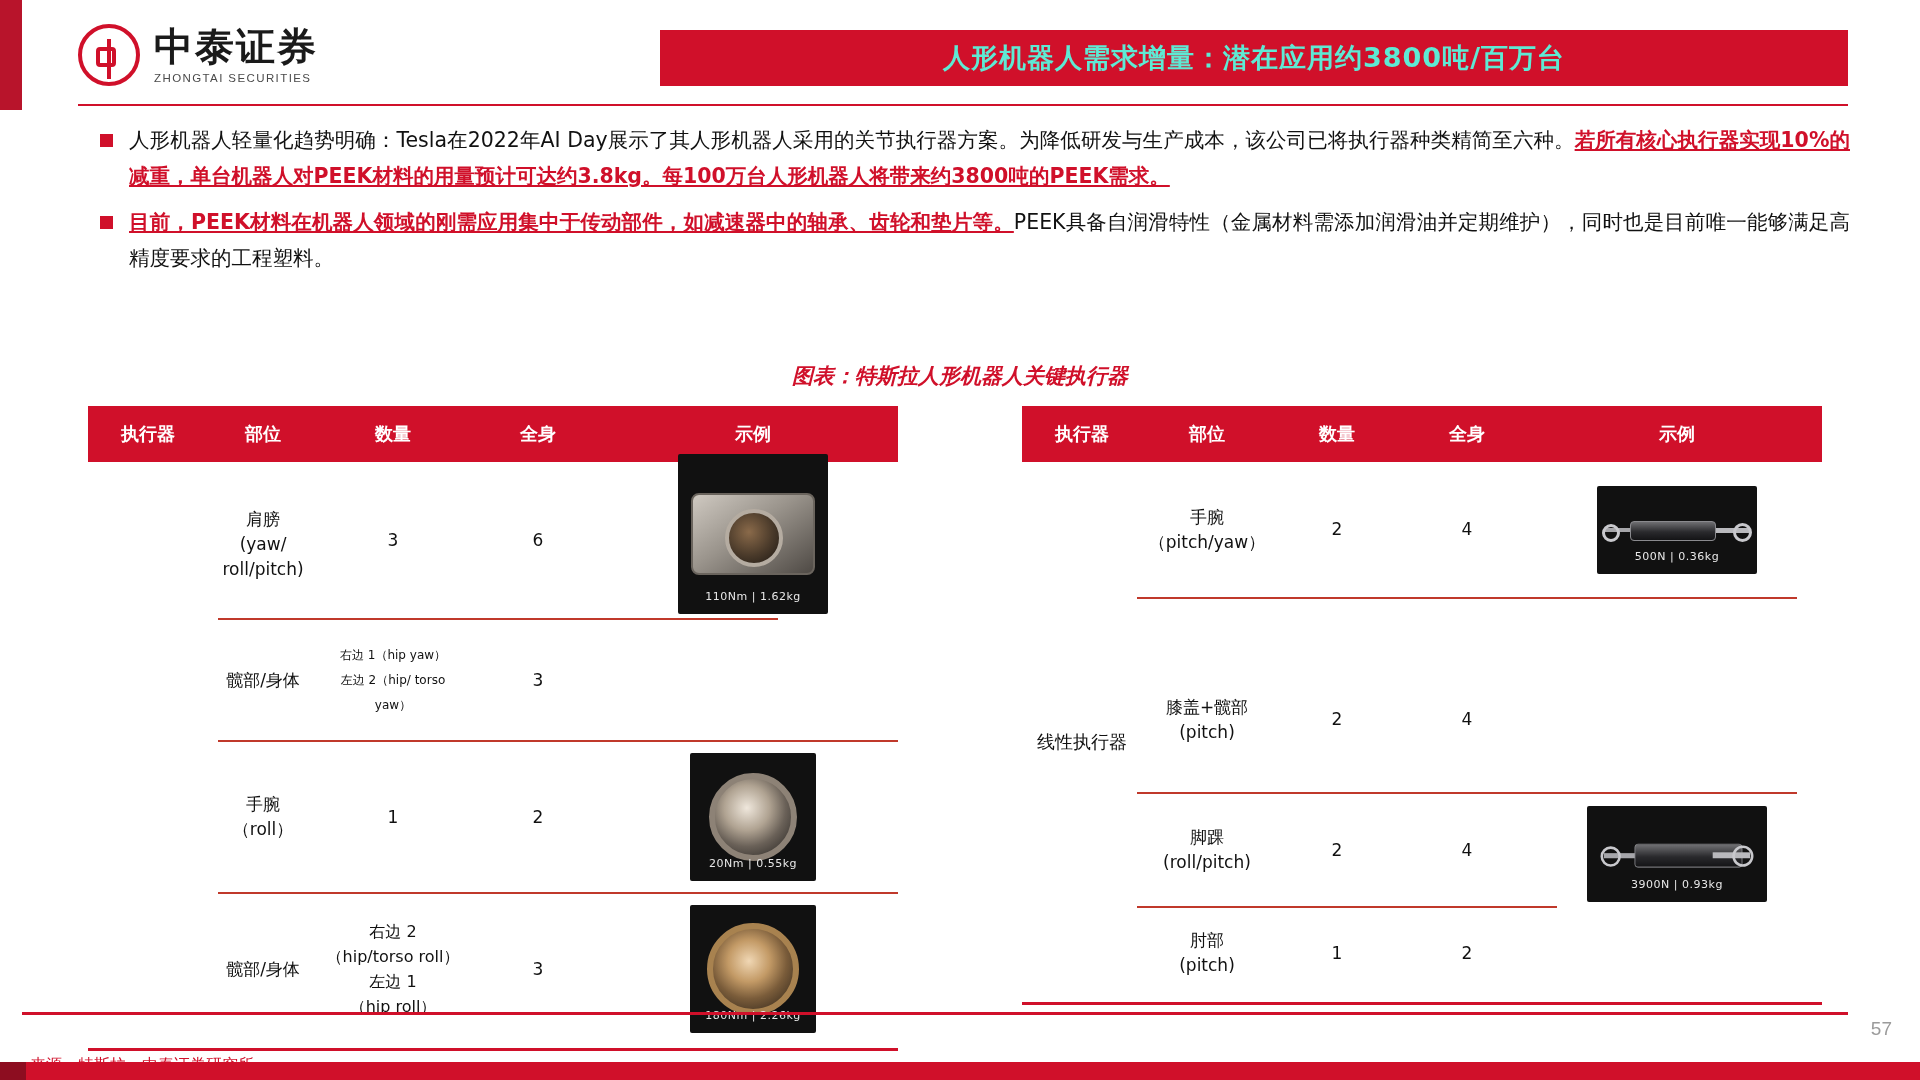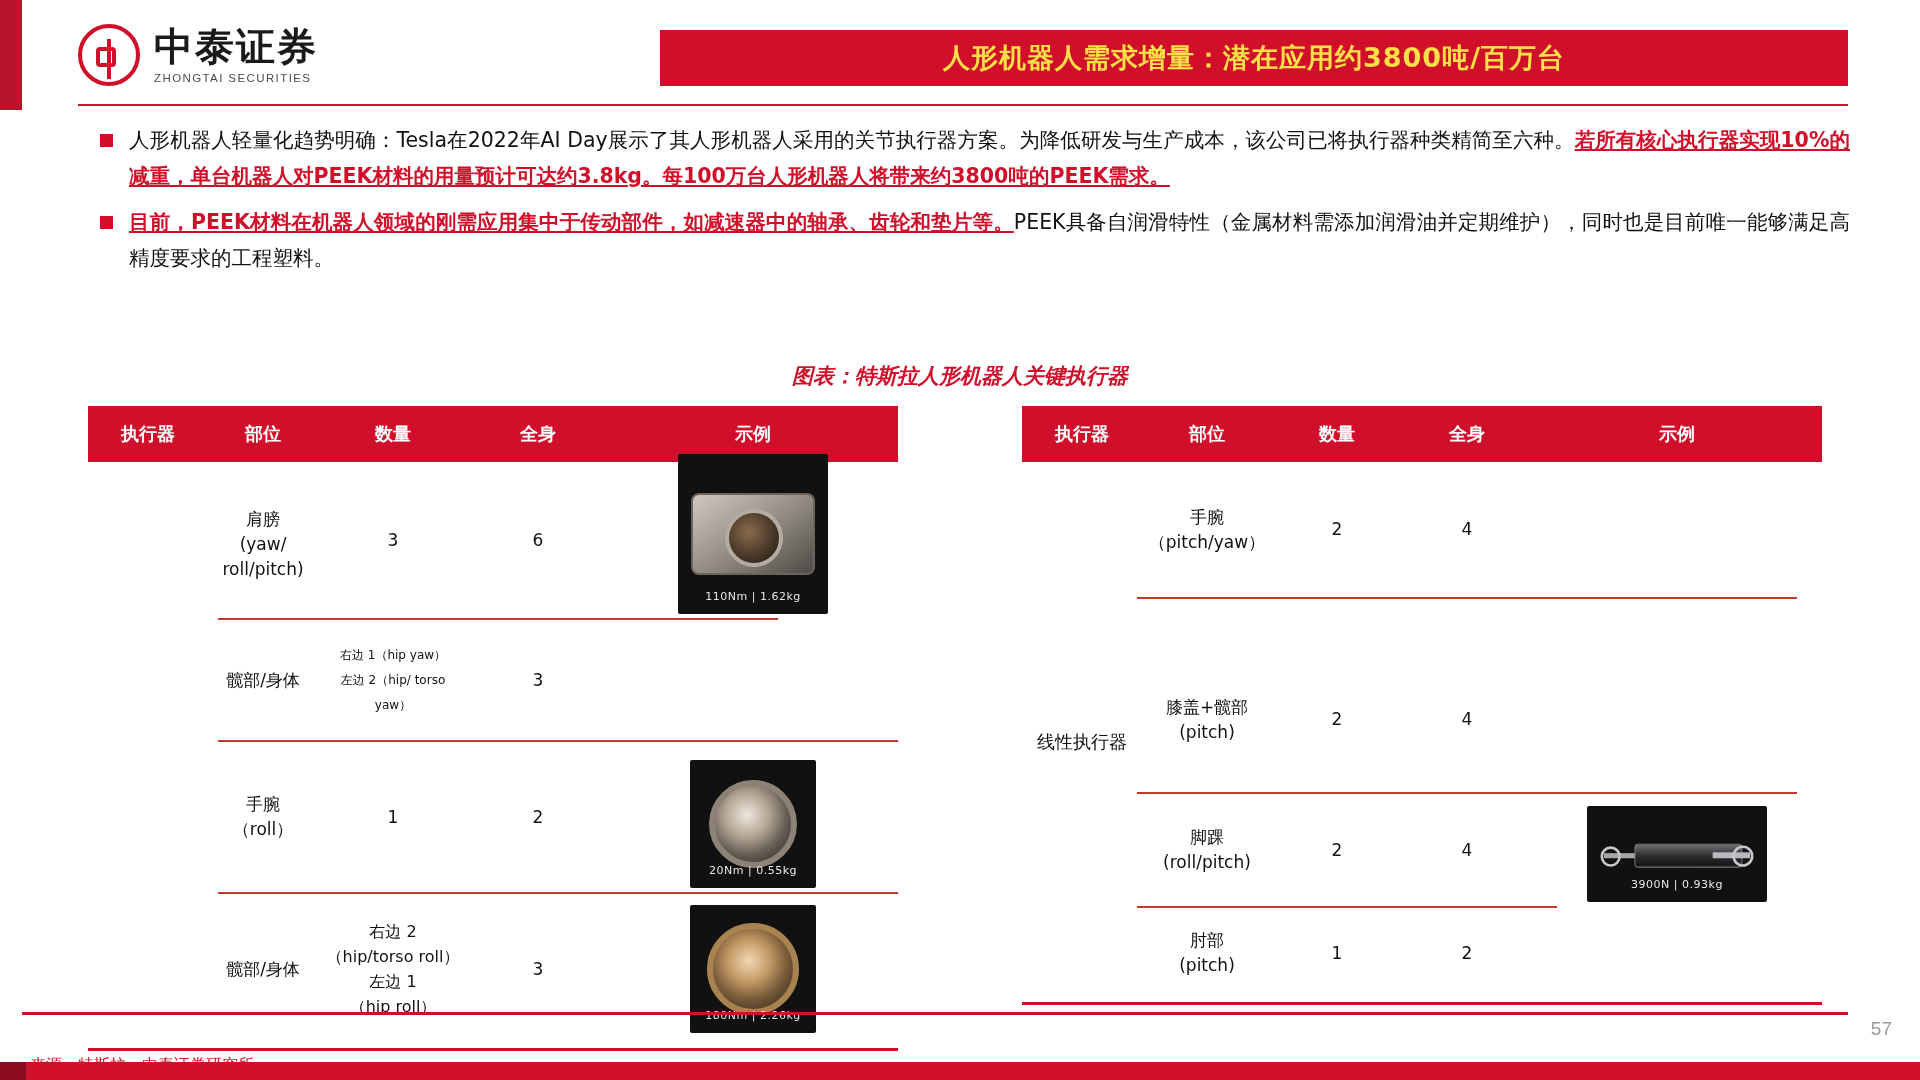--- a/index.html
+++ b/index.html
@@ -35,21 +35,21 @@
     font-size:39px;font-weight:bold;color:#1a1a1a;letter-spacing:2px;line-height:1;
   }
   .logo-text-en{
     font-size:11.5px;color:#4a4a4a;letter-spacing:1.4px;margin-top:6px;
   }
   .title-banner{
     position:absolute;left:660px;top:30px;width:1188px;height:56px;background:#d0102a;
     display:flex;align-items:center;justify-content:center;
   }
   .title-banner span{
-    color:#fde047;font-size:27px;font-weight:bold;letter-spacing:1px;
+    color:#5eead4;font-size:27px;font-weight:bold;letter-spacing:1px;
     font-family:"DejaVu Sans",sans-serif;
   }
   .header-rule{
     position:absolute;left:78px;top:104px;width:1770px;height:2px;background:#d0102a;
   }
 
   
   .bullets{position:absolute;left:100px;top:122px;width:1750px;}
   .bullet{display:flex;margin-bottom:10px;}
   .sq{
@@ -236,21 +236,21 @@
       <div class="cell" style="width:290px;"></div>
     </div>
     <div class="sep" style="width:680px;margin-left:130px;"></div>
 
     <div class="row" style="min-height:150px;">
       <div style="width:120px"></div>
       <div class="cell" style="width:110px;white-space:pre-line;">手腕
 （roll）</div>
       <div class="cell" style="width:150px;">1</div>
       <div class="cell" style="width:140px;">2</div>
-      <div class="cell" style="width:290px;align-items:flex-end;">
+      <div class="cell" style="width:290px;">
         <div class="photo" style="width:126px;height:128px;">
           <div class="gear2"></div>
           <div class="cap">20Nm | 0.55kg</div>
         </div>
       </div>
     </div>
     <div class="sep" style="width:680px;margin-left:130px;"></div>
 
     <div class="row" style="min-height:150px;">
       <div style="width:120px"></div>
@@ -284,20 +284,32 @@
     <div style="position:absolute;left:0;top:0;width:120px;height:560px;display:flex;align-items:center;justify-content:center;">
       <div class="cell" style="font-size:18px;line-height:28px;width:120px;">线性执行器</div>
     </div>
 
     <div class="row" style="min-height:135px;">
       <div style="width:120px"></div>
       <div class="cell" style="width:130px;white-space:pre-line;">手腕
 （pitch/yaw）</div>
       <div class="cell" style="width:130px;">2</div>
       <div class="cell" style="width:130px;">4</div>
+      <div class="cell" style="width:290px;">
+        <div class="photo" style="width:160px;height:88px;">
+          <div class="actuator">
+            <div class="rodl"></div>
+              <div class="eyel"></div>
+              <div class="body"></div>
+              <div class="rodr"></div>
+              <div class="eyer"></div>
+          </div>
+          <div class="cap">500N | 0.36kg</div>
+        </div>
+      </div>
     </div>
     <div class="sep" style="width:660px;margin-left:115px;"></div>
 
     <div class="row" style="min-height:145px;margin-top:48px;">
       <div style="width:120px"></div>
       <div class="cell" style="width:130px;white-space:pre-line;">膝盖+髋部
 (pitch)</div>
       <div class="cell" style="width:130px;">2</div>
       <div class="cell" style="width:130px;">4</div>
     </div>

